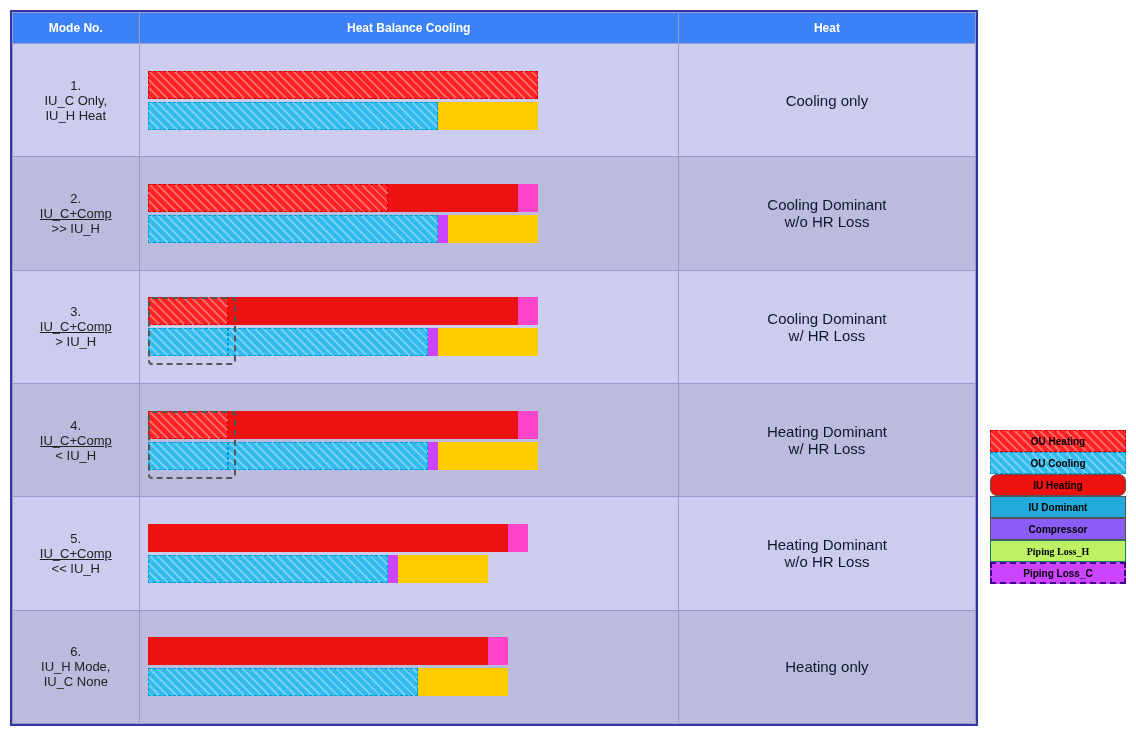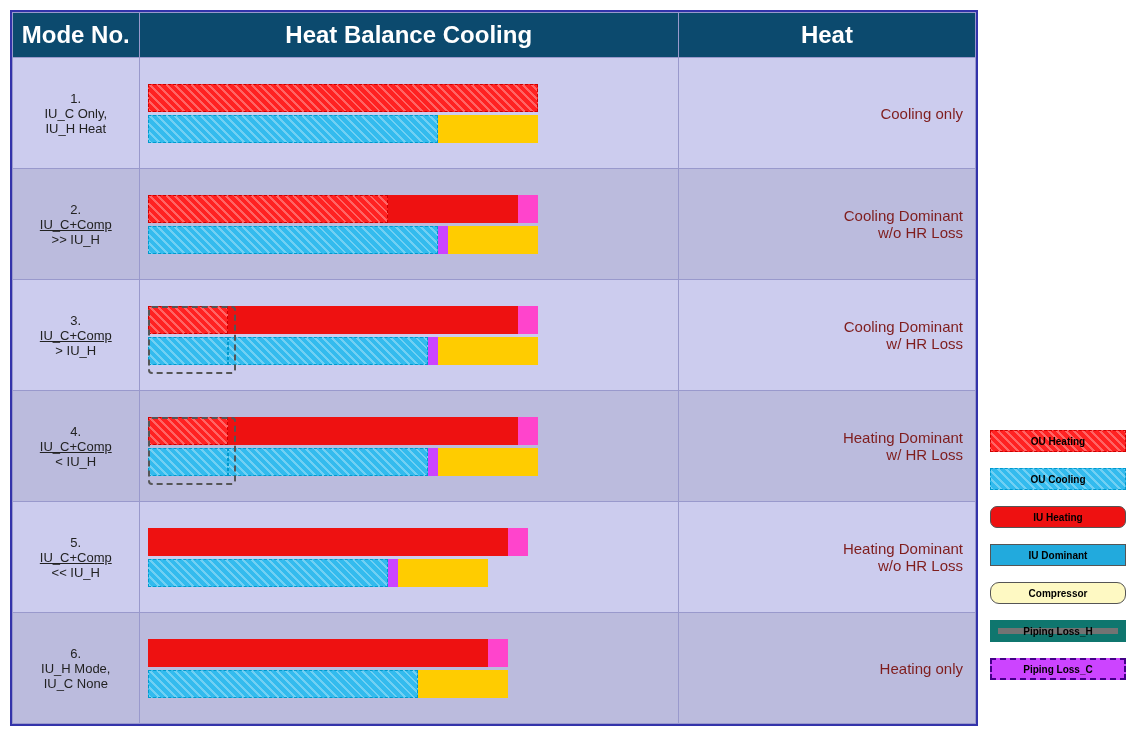--- a/index.html
+++ b/index.html
@@ -23,24 +23,24 @@
       border-collapse: collapse;
       height: 100%;
     }
 
     th, td {
       border: 1px solid #9999cc;
       vertical-align: middle;
     }
 
     thead th {
-      background-color: #0c4a6e;
+      background-color: #3b82f6;
       color: #fff;
       font-weight: bold;
-      font-size: 24px;
+      font-size: 12px;
       text-align: center;
       padding: 8px 4px;
     }
 
     tbody tr {
       background-color: #ccccee;
     }
 
     tbody tr:nth-child(even) {
       background-color: #bbbbdd;
@@ -54,24 +54,24 @@
       white-space: nowrap;
       width: 115px;
     }
 
     .diagram-cell {
       padding: 4px 8px;
       width: 490px;
     }
 
     .note-cell {
-      text-align: right;
+      text-align: center;
       font-size: 15px;
-      color: #7f1d1d;
-      padding: 4px 12px;
+      color: #0f172a;
+      padding: 4px 4px;
       width: 270px;
     }
 
     .bar-row {
       display: flex;
       align-items: center;
       height: 28px;
       margin: 3px 0;
       position: relative;
     }
@@ -120,42 +120,42 @@
 
     .pat-piping-c {
       background-color: #cc44ff;
     }
 
     
     .legend-panel {
       width: 140px;
       display: flex;
       flex-direction: column;
-      gap: 16px;
+      gap: 0;
       padding-top: 420px;
       padding-left: 4px;
     }
 
     .legend-item {
       display: flex;
       align-items: center;
       height: 22px;
       font-size: 11px;
       color: #222;
       border: 1px solid #555;
       padding: 1px 4px;
       position: relative;
     }
 
     .legend-item.ou-heating { background-color: #ff2222; background-image: repeating-linear-gradient(45deg, rgba(255,255,255,0.3) 0px, rgba(255,255,255,0.3) 2px, transparent 2px, transparent 6px); border: 1px dashed #cc0000; }
     .legend-item.ou-cooling { background-color: #33bbee; background-image: repeating-linear-gradient(45deg, rgba(255,255,255,0.3) 0px, rgba(255,255,255,0.3) 2px, transparent 2px, transparent 6px); border: 1px dashed #0099cc; }
     .legend-item.iu-heating { background-color: #ee1111; border-radius: 7px; }
     .legend-item.iu-cooling { background-color: #22aadd; }
-    .legend-item.compressor { background-color: #fef9c3; border-radius: 9px; }
-    .legend-item.piping-h { background-color: #737373; border: 8px solid #0f766e; }
+    .legend-item.compressor { background-color: #8b5cf6; }
+    .legend-item.piping-h { background-color: #bef264; border: 1px solid #0f766e; font-family: Liberation Serif, serif; }
     .legend-item.piping-c { background-color: #cc44ff; border: 2px dashed #440088; }
 
     .legend-label {
       font-size: 10px;
       font-weight: bold;
       color: #000;
       text-align: center;
       width: 100%;
     }
 

